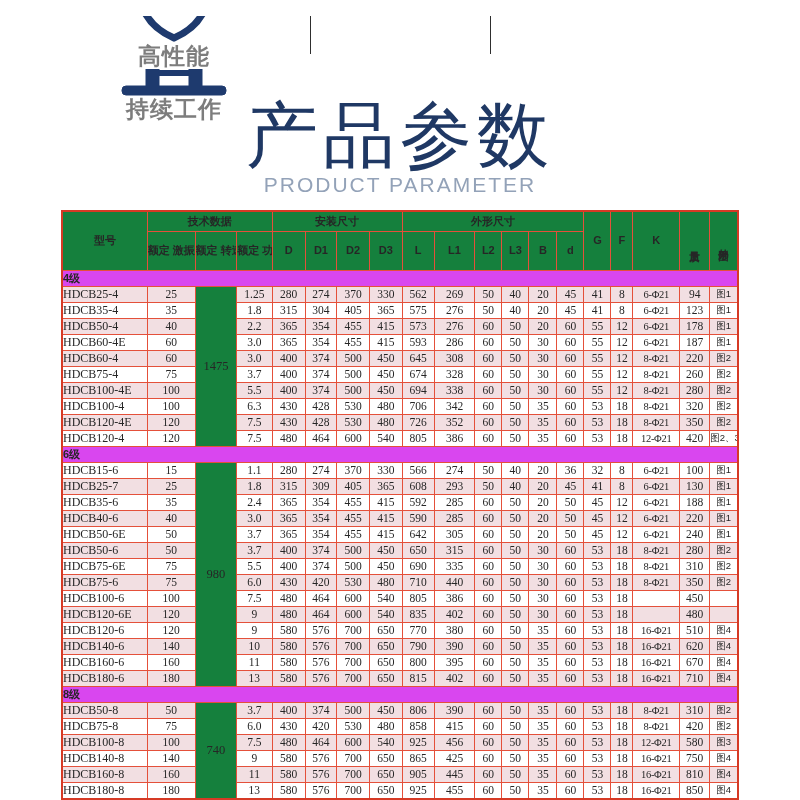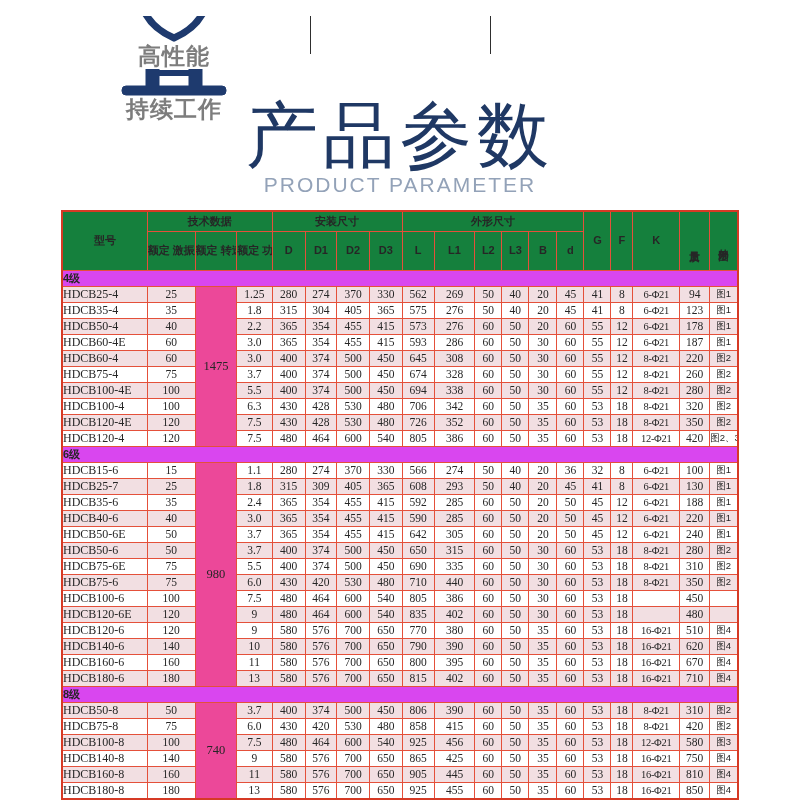--- a/index.html
+++ b/index.html
@@ -52,21 +52,21 @@
   th.dim{font-size:11px;font-weight:400;}
   .vert{
     writing-mode:vertical-lr;text-orientation:upright;
     display:inline-block;line-height:1;font-size:10.5px;letter-spacing:1px;
   }
   tr.datarow td{height:14px;font-family:"Liberation Serif",serif;font-size:11.5px;}
   tr.datarow td.model{text-align:left;font-size:12px;}
   tr.datarow td.kcol{font-size:10.5px;letter-spacing:-0.3px;}
   tr.datarow td.figure{font-family:"Liberation Sans",sans-serif;font-size:9.5px;}
   tr.datarow.shaded td{background:#f2dfe2;}
-  tr.datarow td.speedcell{background:#ec4899;font-size:12.5px;}
+  tr.datarow td.speedcell{background:#15803d;font-size:12.5px;}
   tr.grouprow td{
     height:12px;text-align:left;font-weight:700;
     font-size:11px;background:#d946ef;font-family:"Liberation Sans",sans-serif;
   }
   .navy{fill:#1e3a6e;stroke:#1e3a6e;}
 </style>
 </head>
 <body>
 
 <div class="features">

